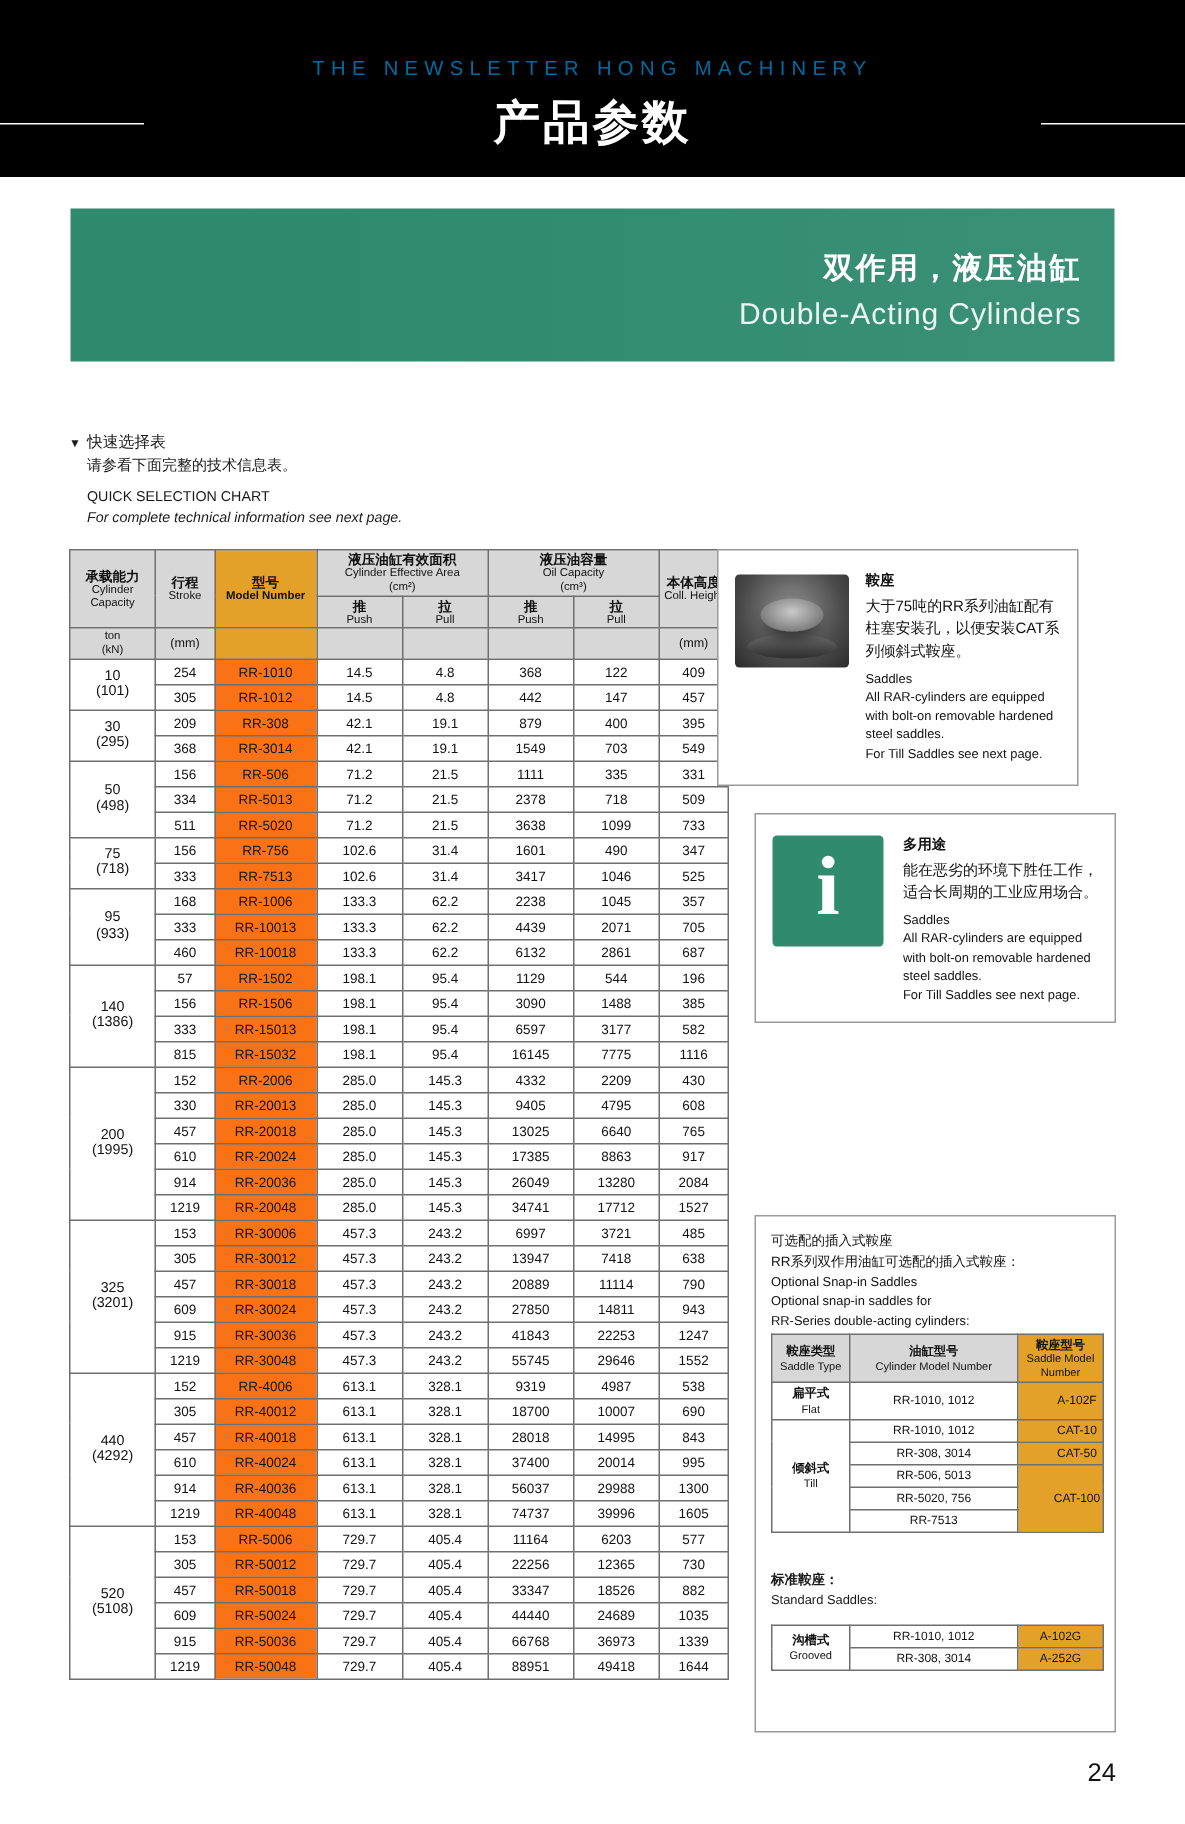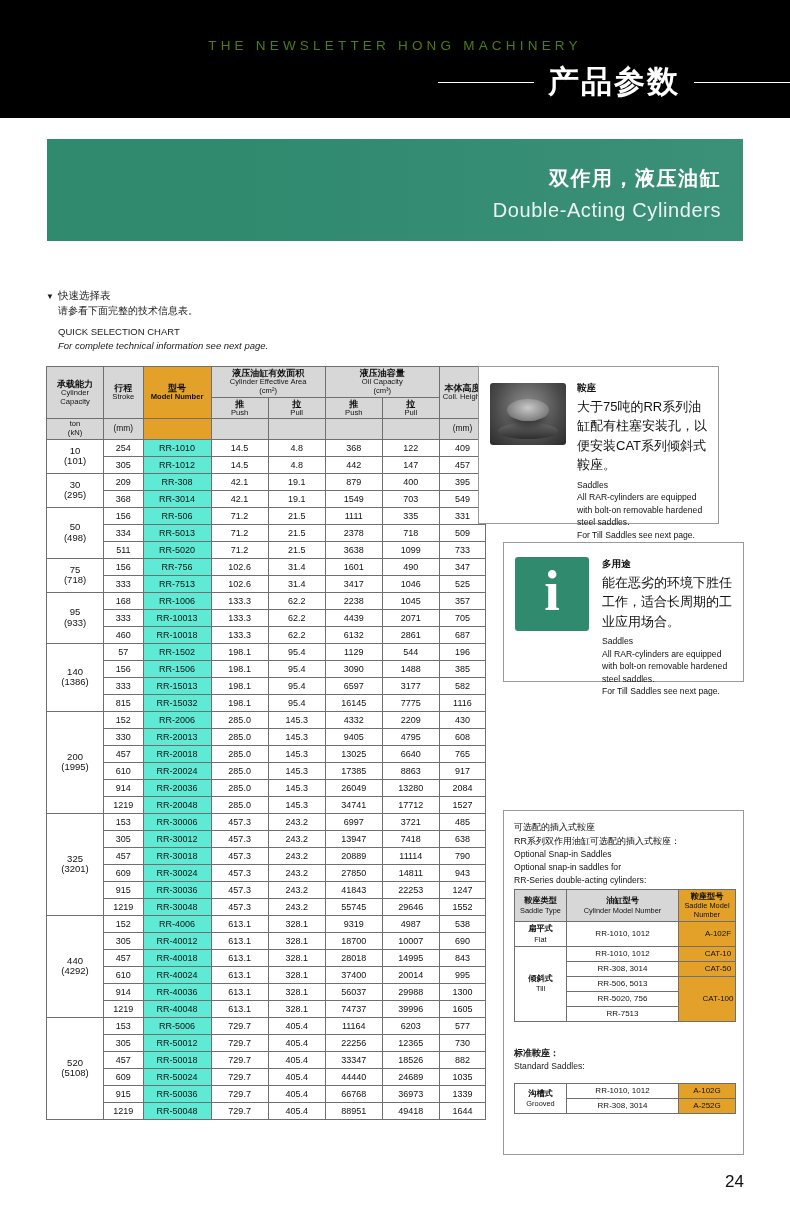--- a/index.html
+++ b/index.html
@@ -21,27 +21,27 @@
     width: 790px; height: 118px;
     background: #000000;
     color: #ffffff;
     text-align: center;
   }
   .header-eyebrow {
     font-size: 13.5px;
     letter-spacing: 4.2px;
     margin-top: 38px;
     font-weight: 400;
-    color: #4d7c0f;
+    color: #0369a1;
   }
   .header-title-row {
     margin-top: 8px;
     display: flex;
     align-items: center;
-    justify-content: flex-end;
+    justify-content: space-between;
     gap: 14px;
   }
   .header-rule { width: 96px; height: 1px; background: #ffffff; }
   .header-title {
     font-size: 31px;
     font-weight: 700;
     letter-spacing: 2px;
   }
 
   
@@ -111,21 +111,21 @@
     font-size: 8.4px;
     padding: 1px 1px;
   }
   table.spec thead th.model-head {
     background: #e3a12a;
     font-weight: 700;
   }
   th .cn { font-weight: 700; font-size: 9px; display:block; }
   th .en { display:block; font-size: 7.6px; line-height: 1.15; }
   td.model {
-    background: #5eead4;
+    background: #f97316;
     font-weight: 400;
     font-size: 9px;
   }
   td.cap {
     font-size: 9.5px;
   }
   td.cap .kn { display:block; font-size: 9.5px; }
   .thick-top > td, .thick-top > th { border-top: 1.6px solid #4a4a4a; }
 
   
@@ -171,21 +171,21 @@
 
   .panel-text {
     position: absolute;
     left: 98px; top: 14px;
     width: 134px;
     font-size: 8.6px;
     line-height: 1.45;
     color: #111;
   }
   .panel-text .t-cn-bold { font-weight: 700; font-size: 9.6px; display:block; margin-bottom: 2px; }
-  .panel-text .t-cn { display:block; font-size: 13px; line-height:1.5; }
+  .panel-text .t-cn { display:block; font-size: 10px; line-height:1.5; }
   .panel-text .t-en { display:block; margin-top: 4px; }
 
   .info-badge {
     position: absolute;
     left: 11px; top: 14px;
     width: 74px; height: 74px;
     background: #2f8a6e;
     border-radius: 3px;
   }
   .info-badge .i-glyph {

